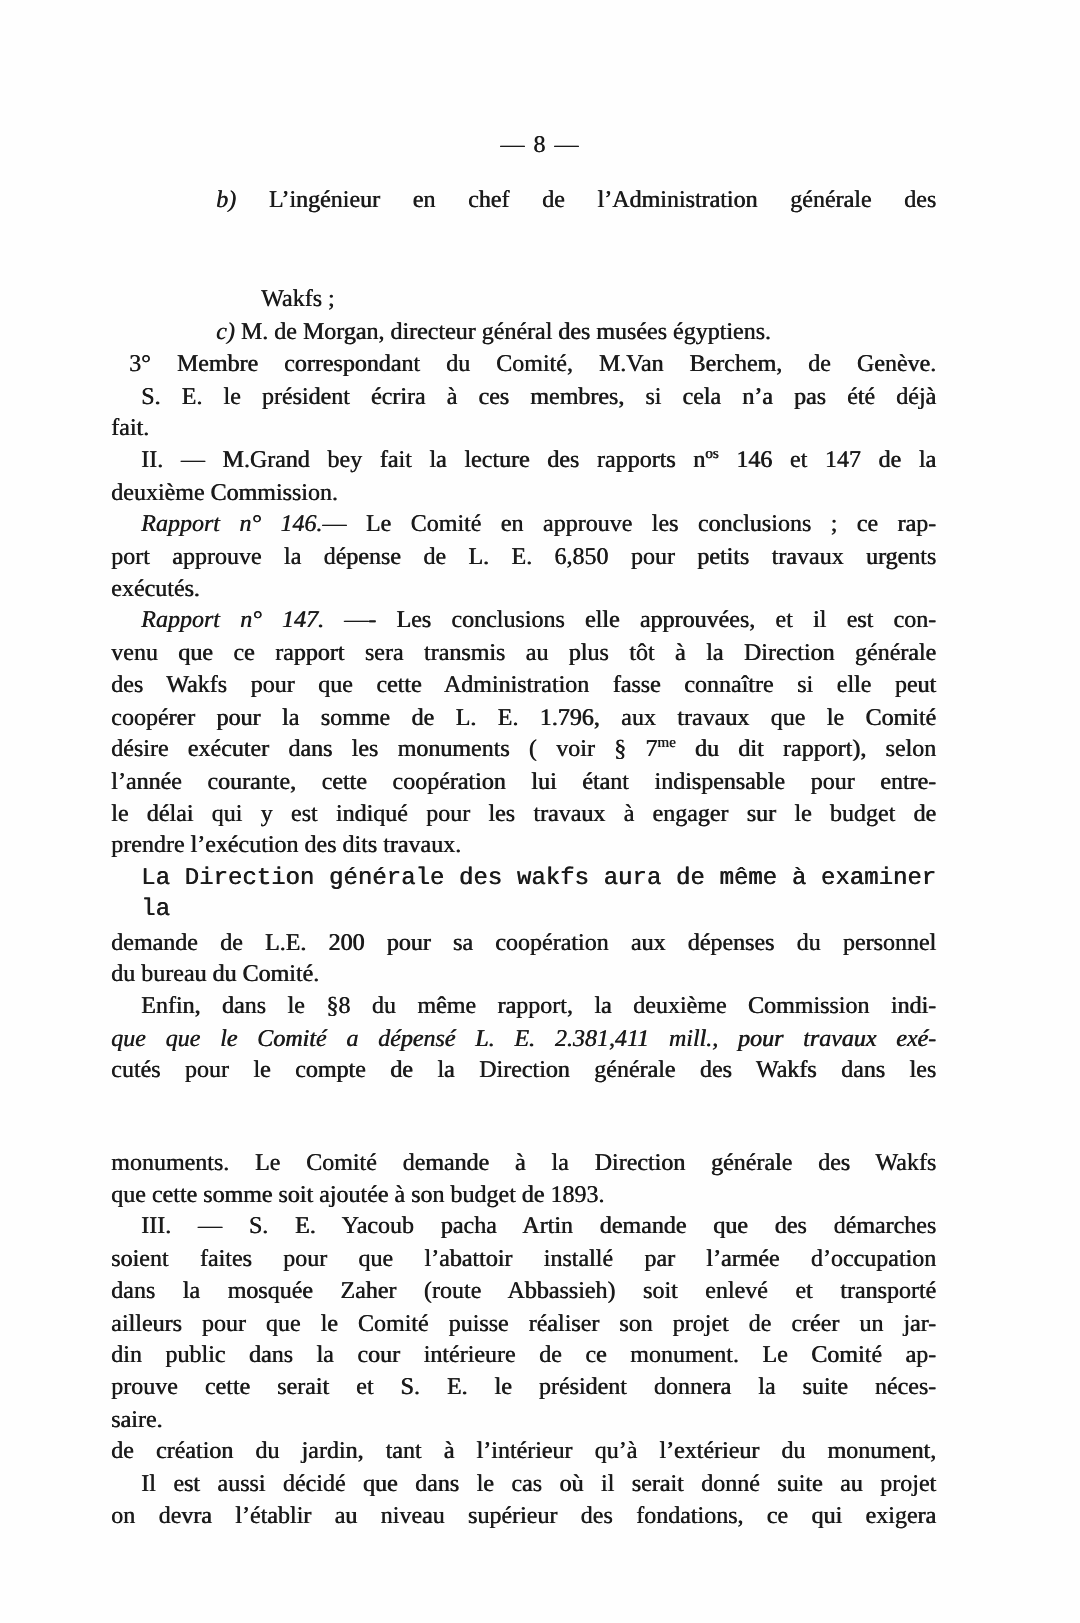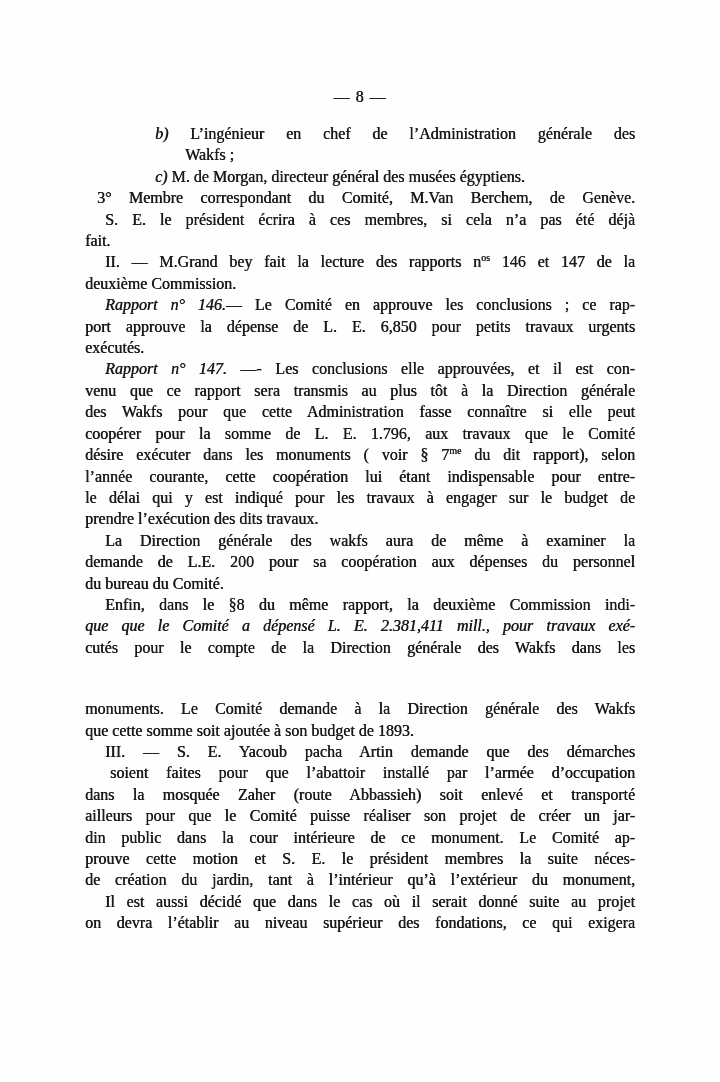--- a/index.html
+++ b/index.html
@@ -22,21 +22,21 @@
     left: 0;
     width: 720px;
     text-align: center;
     font-size: 16px;
     letter-spacing: 1px;
     text-shadow: 0.4px 0 0 currentColor;
   }
   .text-block {
     position: absolute;
     top: 123px;
-    left: 85px;
+    left: 74px;
     width: 550px;
   }
   .line {
     font-size: 16px;
     line-height: 21.4px;
     white-space: normal;
     text-shadow: 0.4px 0 0 currentColor;
   }
   .line.just {
     text-align: justify;
@@ -54,49 +54,50 @@
     vertical-align: 6px;
   }
 </style>
 </head>
 <body>
 
 <div class="page">
   <div class="page-number">— 8 —</div>
   <div class="text-block" id="text-block">
       <div class="line just" style="padding-left: 70px;"><span class="seg italic">b)</span><span class="seg"> L’ingénieur en chef de l’Administration générale des</span></div>
-      <div class="line endl" style="padding-left: 100px;"><span class="seg">Wakfs ;</span></div>
+      <div class="line endl" style="padding-left: 100px; margin-top: 45px;"><span class="seg">Wakfs ;</span></div>
       <div class="line endl" style="padding-left: 70px;"><span class="seg italic">c)</span><span class="seg"> M. de Morgan, directeur général des musées égyptiens.</span></div>
       <div class="line just" style="padding-left: 12px;"><span class="seg">3° Membre correspondant du Comité, M.Van Berchem, de Genève.</span></div>
       <div class="line just" style="padding-left: 20px;"><span class="seg">S. E. le président écrira à ces membres, si cela n’a pas été déjà</span></div>
       <div class="line endl" style="padding-left: 0px;"><span class="seg">fait.</span></div>
       <div class="line just" style="padding-left: 20px;"><span class="seg">II. — M.Grand bey fait la lecture des rapports n</span><sup class="seg sup">os</sup><span class="seg"> 146 et 147 de la</span></div>
       <div class="line endl" style="padding-left: 0px;"><span class="seg">deuxième Commission.</span></div>
       <div class="line just" style="padding-left: 20px;"><span class="seg italic">Rapport n° 146.</span><span class="seg">— Le Comité en approuve les conclusions ; ce rap-</span></div>
       <div class="line just" style="padding-left: 0px;"><span class="seg">port approuve la dépense de L. E. 6,850 pour petits travaux urgents</span></div>
       <div class="line endl" style="padding-left: 0px;"><span class="seg">exécutés.</span></div>
       <div class="line just" style="padding-left: 20px;"><span class="seg italic">Rapport n° 147.</span><span class="seg"> —- Les conclusions elle approuvées, et il est con-</span></div>
       <div class="line just" style="padding-left: 0px;"><span class="seg">venu que ce rapport sera transmis au plus tôt à la Direction générale</span></div>
       <div class="line just" style="padding-left: 0px;"><span class="seg">des Wakfs pour que cette Administration fasse connaître si elle peut</span></div>
       <div class="line just" style="padding-left: 0px;"><span class="seg">coopérer pour la somme de L. E. 1.796, aux travaux que le Comité</span></div>
       <div class="line just" style="padding-left: 0px;"><span class="seg">désire exécuter dans les monuments ( voir § 7</span><sup class="seg sup">me</sup><span class="seg"> du dit rapport), selon</span></div>
       <div class="line just" style="padding-left: 0px;"><span class="seg">l’année courante, cette coopération lui étant indispensable pour entre-</span></div>
       <div class="line just" style="padding-left: 0px;"><span class="seg">le délai qui y est indiqué pour les travaux à engager sur le budget de</span></div>
       <div class="line endl" style="padding-left: 0px;"><span class="seg">prendre l’exécution des dits travaux.</span></div>
-      <div class="line just" style="padding-left: 20px;"><span class="seg">La Direction générale des wakfs aura de même à examiner la</span></div>
+      <div class="line just" style="padding-left: 20px; font-family: Liberation Mono, monospace;"><span class="seg">La Direction générale des wakfs aura de même à examiner la</span></div>
       <div class="line just" style="padding-left: 0px;"><span class="seg">demande de L.E. 200 pour sa coopération aux dépenses du personnel</span></div>
       <div class="line endl" style="padding-left: 0px;"><span class="seg">du bureau du Comité.</span></div>
       <div class="line just" style="padding-left: 20px;"><span class="seg">Enfin, dans le §8 du même rapport, la deuxième Commission indi-</span></div>
       <div class="line just" style="padding-left: 0px; font-style: italic;"><span class="seg">que que le Comité a dépensé L. E. 2.381,411 mill., pour travaux exé-</span></div>
       <div class="line just" style="padding-left: 0px;"><span class="seg">cutés pour le compte de la Direction générale des Wakfs dans les</span></div>
       <div class="line just" style="padding-left: 0px; margin-top: 40px;"><span class="seg">monuments. Le Comité demande à la Direction générale des Wakfs</span></div>
       <div class="line endl" style="padding-left: 0px;"><span class="seg">que cette somme soit ajoutée à son budget de 1893.</span></div>
       <div class="line just" style="padding-left: 20px;"><span class="seg">III. — S. E. Yacoub pacha Artin demande que des démarches</span></div>
-      <div class="line just" style="padding-left: 0px; margin-left: 25px;"><span class="seg">soient faites pour que l’abattoir installé par l’armée d’occupation</span></div>
+      <div class="line just" style="padding-left: 0px;"><span class="seg">soient faites pour que l’abattoir installé par l’armée d’occupation</span></div>
       <div class="line just" style="padding-left: 0px;"><span class="seg">dans la mosquée Zaher (route Abbassieh) soit enlevé et transporté</span></div>
       <div class="line just" style="padding-left: 0px;"><span class="seg">ailleurs pour que le Comité puisse réaliser son projet de créer un jar-</span></div>
       <div class="line just" style="padding-left: 0px;"><span class="seg">din public dans la cour intérieure de ce monument. Le Comité ap-</span></div>
-      <div class="line just" style="padding-left: 0px;"><span class="seg">prouve cette motion et S. E. le président membres la suite néces-</span></div>
+      <div class="line just" style="padding-left: 0px;"><span class="seg">prouve cette serait et S. E. le président donnera la suite néces-</span></div>
+      <div class="line endl" style="padding-left: 0px;"><span class="seg">saire.</span></div>
       <div class="line just" style="padding-left: 0px;"><span class="seg">de création du jardin, tant à l’intérieur qu’à l’extérieur du monument,</span></div>
       <div class="line just" style="padding-left: 20px;"><span class="seg">Il est aussi décidé que dans le cas où il serait donné suite au projet</span></div>
       <div class="line just" style="padding-left: 0px;"><span class="seg">on devra l’établir au niveau supérieur des fondations, ce qui exigera</span></div>
     </div>
 </div>
 
 </body></html>

